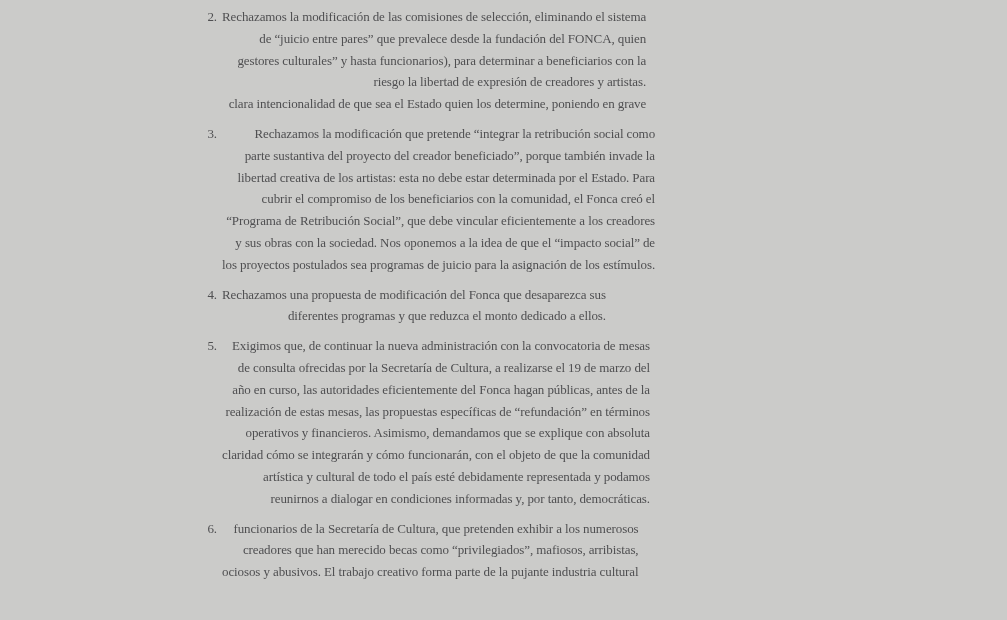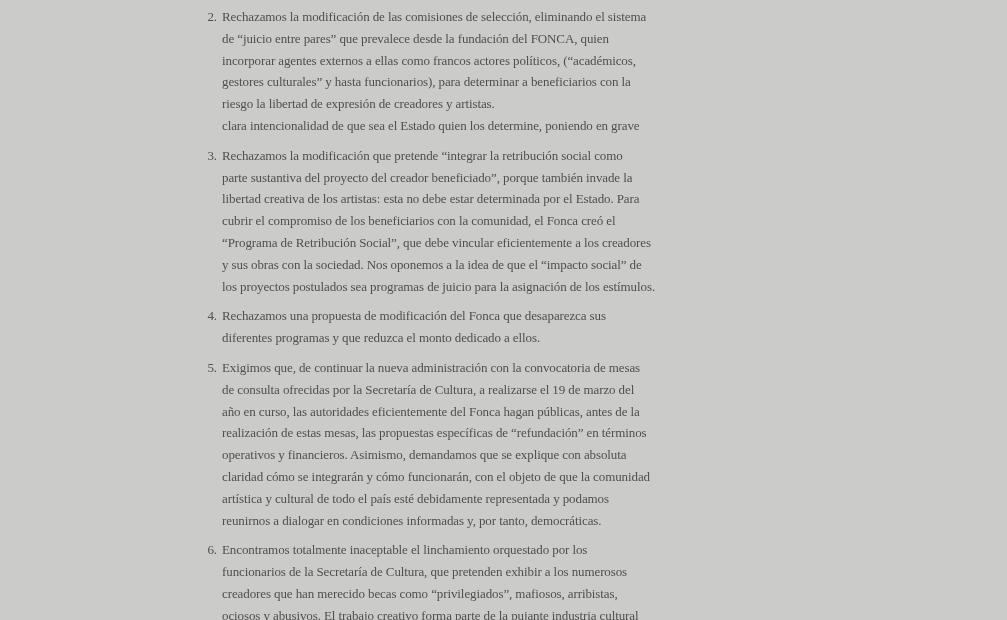--- a/index.html
+++ b/index.html
@@ -31,35 +31,35 @@
     display: flex;
     margin: 0 0 8px 0;
   }
   .num {
     flex: 0 0 13px;
     text-align: right;
     margin-right: 5px;
   }
   .lines {
     flex: 0 0 auto;
+    text-align: right;
   }
   .line {
     white-space: nowrap;
   }
 </style>
 </head>
 <body style="background: rgb(203, 203, 201);">
 
 <ol class="doc" style="color: rgb(79, 79, 81);">
     <li class="item">
       <span class="num">2.</span>
       <div class="lines">
         <div class="line">Rechazamos la modificación de las comisiones de selección, eliminando el sistema</div>
         <div class="line">de “juicio entre pares” que prevalece desde la fundación del FONCA, quien</div>
-        <div class="line">incorporar agentes externos a ellas como francos actores políticos, (“académicos,</div>
         <div class="line">gestores culturales” y hasta funcionarios), para determinar a beneficiarios con la</div>
         <div class="line">riesgo la libertad de expresión de creadores y artistas.</div>
         <div class="line">clara intencionalidad de que sea el Estado quien los determine, poniendo en grave</div>
       </div>
     </li>
     <li class="item">
       <span class="num">3.</span>
       <div class="lines">
         <div class="line">Rechazamos la modificación que pretende “integrar la retribución social como</div>
         <div class="line">parte sustantiva del proyecto del creador beneficiado”, porque también invade la</div>
@@ -86,19 +86,18 @@
         <div class="line">realización de estas mesas, las propuestas específicas de “refundación” en términos</div>
         <div class="line">operativos y financieros. Asimismo, demandamos que se explique con absoluta</div>
         <div class="line">claridad cómo se integrarán y cómo funcionarán, con el objeto de que la comunidad</div>
         <div class="line">artística y cultural de todo el país esté debidamente representada y podamos</div>
         <div class="line">reunirnos a dialogar en condiciones informadas y, por tanto, democráticas.</div>
       </div>
     </li>
     <li class="item">
       <span class="num">6.</span>
       <div class="lines">
-        <div class="line">Encontramos totalmente inaceptable el linchamiento orquestado por los</div>
         <div class="line">funcionarios de la Secretaría de Cultura, que pretenden exhibir a los numerosos</div>
         <div class="line">creadores que han merecido becas como “privilegiados”, mafiosos, arribistas,</div>
         <div class="line">ociosos y abusivos. El trabajo creativo forma parte de la pujante industria cultural</div>
       </div>
     </li>
   </ol>
 
 </body></html>

